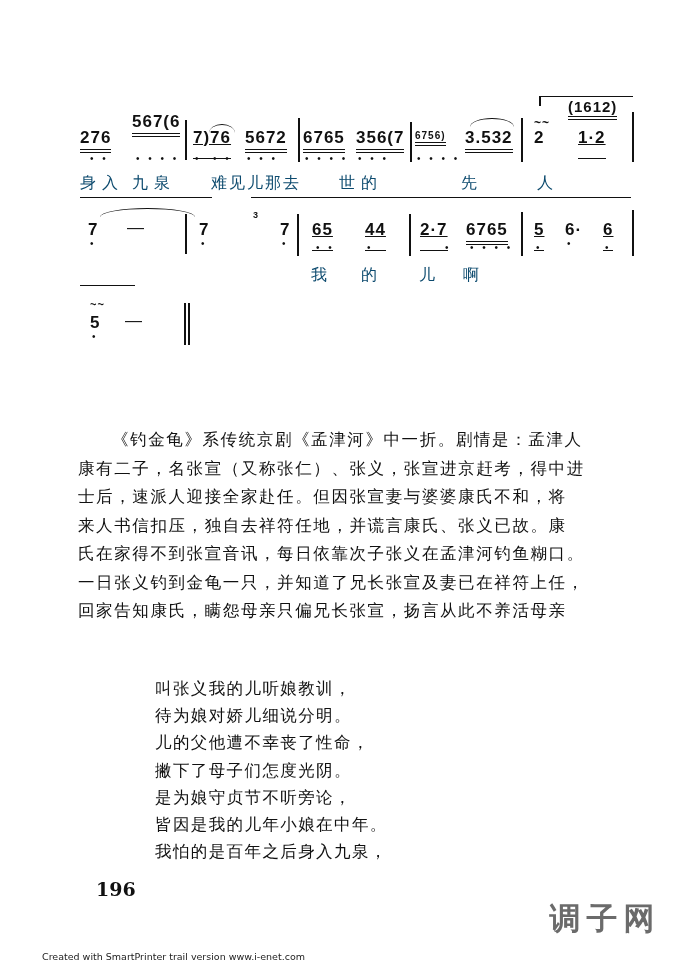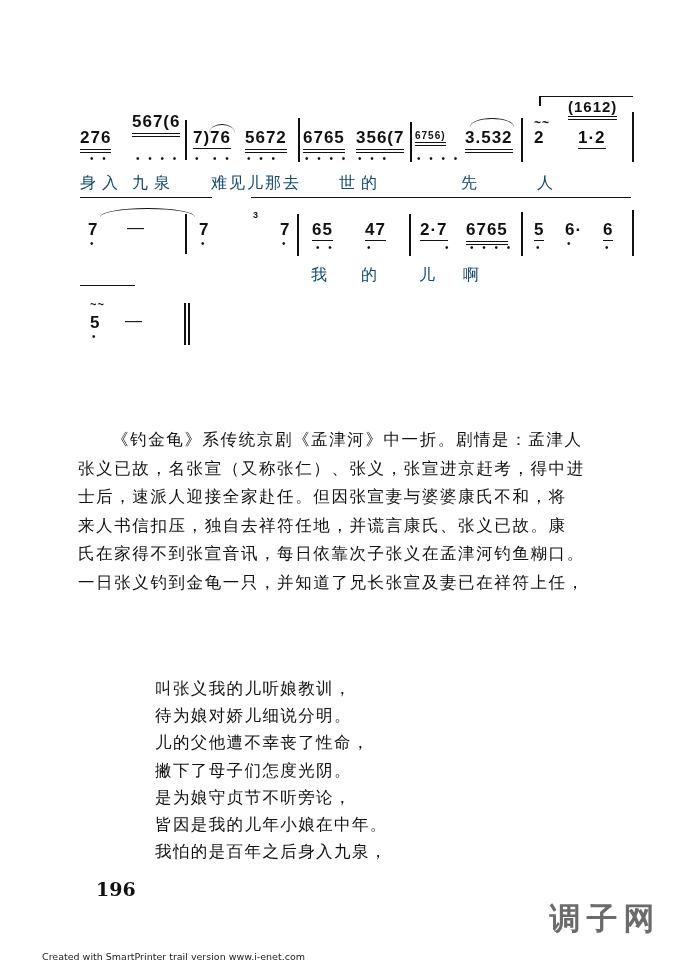--- a/index.html
+++ b/index.html
@@ -1,20 +1,20 @@
 <!DOCTYPE html>
 <html><head>
 <meta charset="utf-8">
 <style>
   html, body { margin:0; padding:0; }
   body { width:690px; height:975px; background:#ffffff; position:relative; overflow:hidden;
          font-family:"DejaVu Serif", serif; color:#111; }
   .abs { position:absolute; }
   .note { font-family:"Liberation Sans", sans-serif; font-weight:bold; font-size:17px; letter-spacing:1px; color:#111; white-space:nowrap; }
-  .ul1 { border-bottom:1.5px solid #111; padding-bottom:0; }
+  .ul1 { border-bottom:1.5px solid #111; padding-bottom:10px;text-decoration:underline; }
   .ul2 { border-bottom:4px double #111; padding-bottom:1px; }
   .dots { font-family:"Liberation Sans", sans-serif; font-size:10px; line-height:8px; letter-spacing:3px; color:#111; white-space:nowrap; }
   .bar { width:1.5px; background:#111; }
   .lyric { font-family:"DejaVu Serif", serif; font-size:16px; color:#0c4a6e; white-space:nowrap; }
   .prose { font-family:"DejaVu Serif", serif; font-size:16.5px; line-height:28.5px; color:#111; letter-spacing:1.6px; }
   .verse { font-family:"DejaVu Serif", serif; font-size:16.5px; line-height:27.2px; color:#111; letter-spacing:1.4px; }
   .slur { border-top:1.5px solid #111; border-radius:50% 50% 0 0 / 100% 100% 0 0; height:8px; }
   .bracket-line { border-top:1.5px solid #111; height:0; }
 </style>
 </head>
@@ -91,21 +91,21 @@
 
   <span class="abs note" style="left:253px; top:210px; font-size:9px;">3</span>
   <span class="abs note" style="left:280px; top:220px;">7</span>
   <span class="abs dots" style="left:282px; top:240px;">•</span>
 
   <div class="abs bar" style="left:297px; top:214px; height:42px;"></div>
 
   <span class="abs note ul1" style="left:312px; top:220px;">65</span>
   <span class="abs dots" style="left:316px; top:244px;">• •</span>
 
-  <span class="abs note ul1" style="left:365px; top:220px;">47</span>
+  <span class="abs note ul1" style="left:365px; top:220px;">44</span>
   <span class="abs dots" style="left:367px; top:244px;">•</span>
 
   <div class="abs bar" style="left:409px; top:214px; height:42px;"></div>
 
   <span class="abs note ul1" style="left:420px; top:220px;">2·7</span>
   <span class="abs dots" style="left:445px; top:244px;">•</span>
 
   <span class="abs note ul2" style="left:466px; top:220px;">6765</span>
   <span class="abs dots" style="left:470px; top:244px;">• • • •</span>
 
@@ -133,25 +133,26 @@
   <span class="abs note" style="left:90px; top:298px; font-size:11px;">~~</span>
   <span class="abs note" style="left:90px; top:313px;">5</span>
   <span class="abs dots" style="left:92px; top:333px;">•</span>
   <span class="abs note" style="left:125px; top:311px; font-weight:normal;">—</span>
   <div class="abs bar" style="left:184px; top:303px; height:42px;"></div>
   <div class="abs bar" style="left:188px; top:303px; height:42px; width:2px;"></div>
 </div>
 
 <div class="abs prose" style="left:78px; top:426px; width:560px;">
   <div style="text-indent:34px;">《钓金龟》系传统京剧《孟津河》中一折。剧情是：孟津人</div>
-  <div>张义已故，名张宣（又称张仁）、张义，张宣进京赶考，得中进</div>
+  <div>康有二子，名张宣（又称张仁）、张义，张宣进京赶考，得中进</div>
   <div>士后，速派人迎接全家赴任。但因张宣妻与婆婆康氏不和，将</div>
   <div>来人书信扣压，独自去祥符任地，并谎言康氏、张义已故。康</div>
   <div>氏在家得不到张宣音讯，每日依靠次子张义在孟津河钓鱼糊口。</div>
   <div>一日张义钓到金龟一只，并知道了兄长张宣及妻已在祥符上任，</div>
+  <div>回家告知康氏，瞒怨母亲只偏兄长张宣，扬言从此不养活母亲</div>
 </div>
 
 <div class="abs verse" style="left:155px; top:675px; width:420px;">
   <div>叫张义我的儿听娘教训，</div>
   <div>待为娘对娇儿细说分明。</div>
   <div>儿的父他遭不幸丧了性命，</div>
   <div>撇下了母子们怎度光阴。</div>
   <div>是为娘守贞节不听旁论，</div>
   <div>皆因是我的儿年小娘在中年。</div>
   <div>我怕的是百年之后身入九泉，</div>

